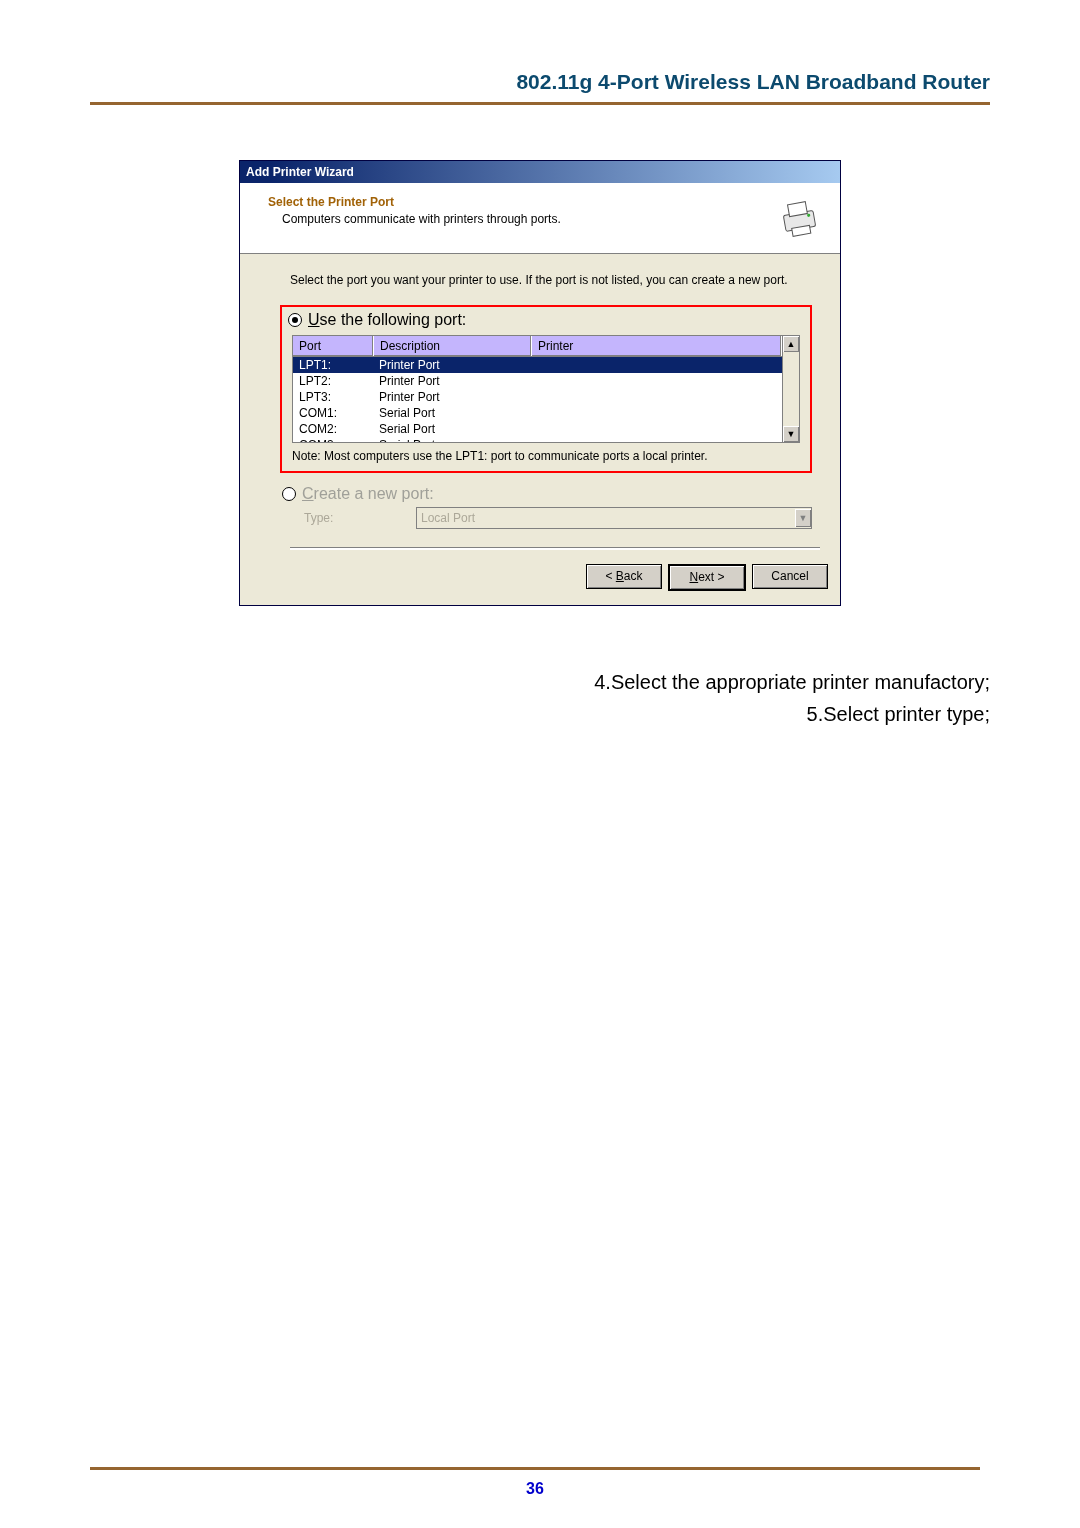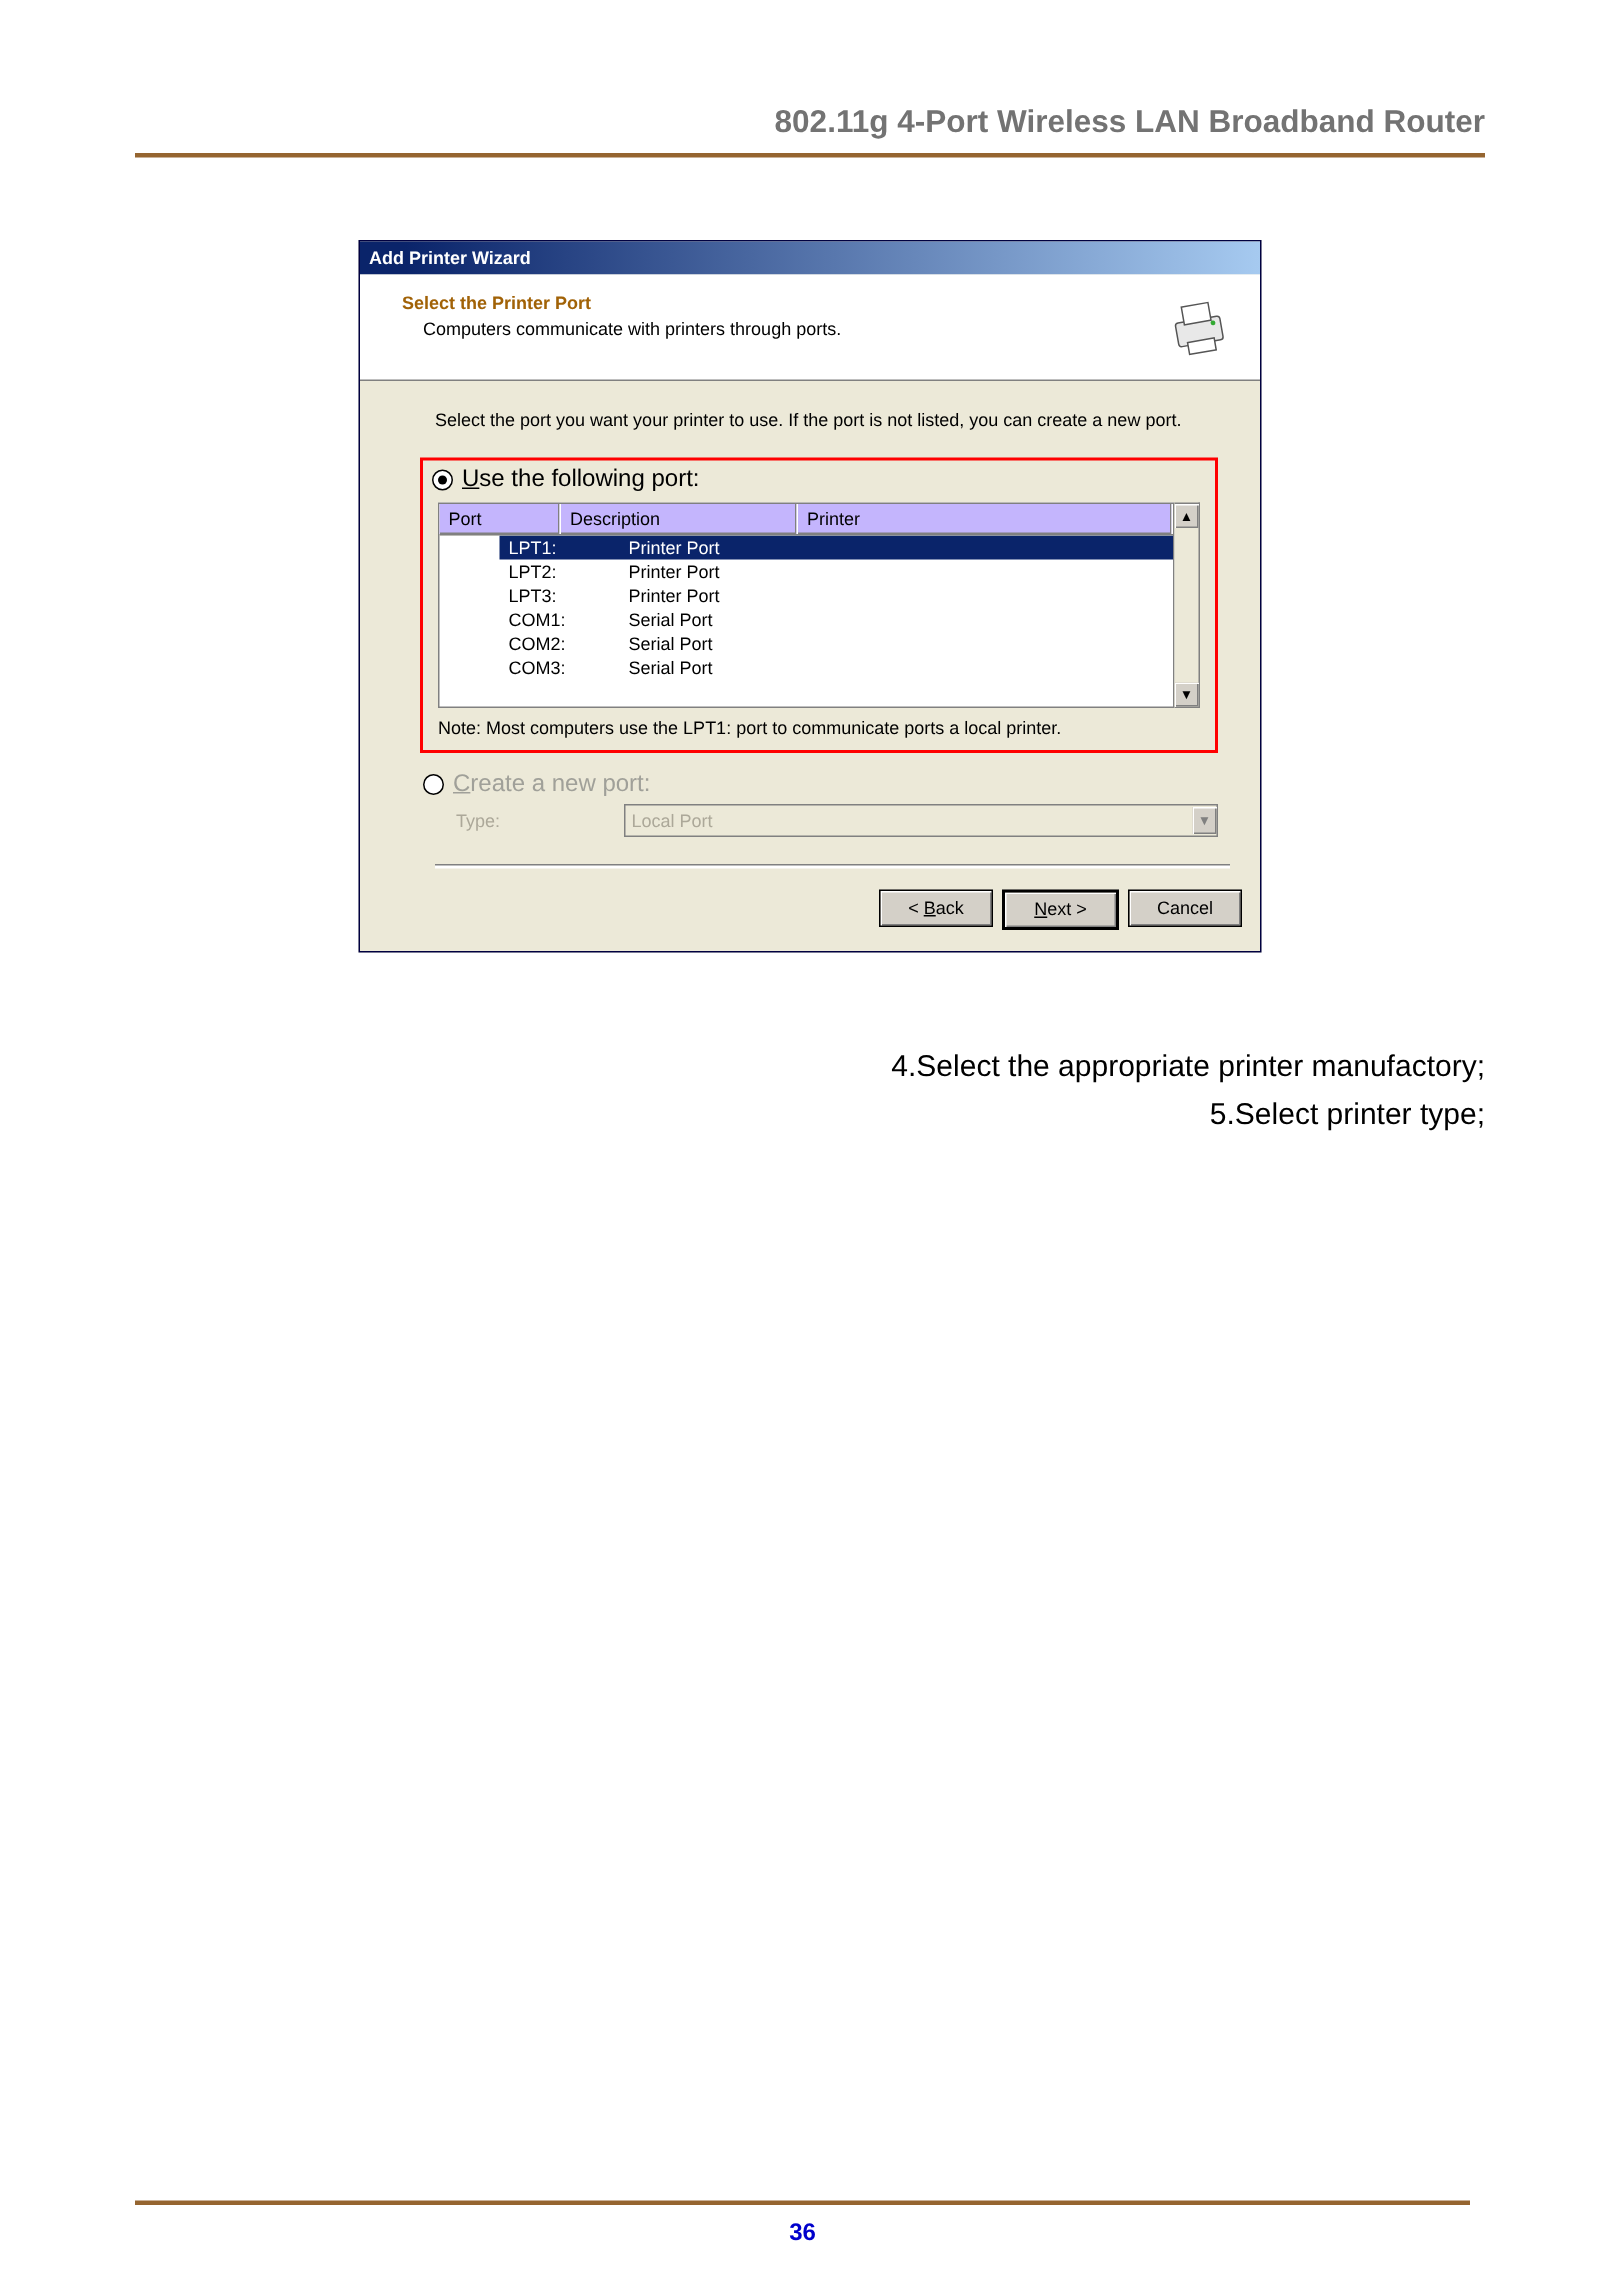--- a/index.html
+++ b/index.html
@@ -1,37 +1,37 @@
 <!DOCTYPE html>
 <html><head>
 <meta charset="utf-8">
 <style>
 html,body{margin:0;padding:0;background:#fff;width:1080px;height:1528px;font-family:Arial,Helvetica,sans-serif;}
 .page{padding:70px 90px 0 90px;position:relative;height:100%;box-sizing:border-box;}
-.header{font:bold 21px Arial;color:#737373;text-align:right;border-bottom:3px solid #956530;padding-bottom:8px;margin-bottom:55px;}
+.header{font:bold 21px Arial;color:#0c4a6e;text-align:right;border-bottom:3px solid #956530;padding-bottom:8px;margin-bottom:55px;}
 .dialog{width:600px;margin:0 auto;border:1px solid #000040;background:#ece9d8;}
 .titlebar{background:linear-gradient(to right,#0a246a 0%,#0a246a 5%,#a6caf0 100%);color:#fff;font:bold 12px "Tahoma",Arial;padding:4px 6px;}
 .hdrsec{background:#fff;padding:12px 20px 14px 28px;border-bottom:1px solid #808080;display:flex;justify-content:space-between;align-items:flex-start;}
 .hdrtxt .t{font:bold 12px Arial;color:#a16207;}
 .hdrtxt .s{font:12px Arial;color:#000;margin:3px 0 0 14px;}
 .prnico{width:42px;height:42px;flex:0 0 42px;position:relative;margin-top:2px;}
 .prnico svg{width:100%;height:100%;}
 .body{padding:18px 20px 4px 50px;font:12px Arial;color:#000;}
 .instr{margin-bottom:18px;line-height:1.4;}
 .radiorow{display:flex;align-items:center;font-size:16px;margin-left:-4px;}
 .radio{width:12px;height:12px;border:1px solid #000;border-radius:50%;background:#fff;display:inline-flex;align-items:center;justify-content:center;margin-right:6px;}
 .radio.sel::after{content:"";width:6px;height:6px;background:#000;border-radius:50%;}
 .ul{text-decoration:underline;}
 .hlbox{border:2px solid #ff0000;padding:4px 10px 8px 10px;margin:-2px 8px 4px -10px;}
 .listwrap{display:flex;margin-top:6px;}
 .list{border:1px solid #808080;background:#fff;flex:1;}
 .lhdr{display:flex;background:#ece9d8;border-bottom:1px solid #808080;}
 .lhdr div{font:12px Arial;padding:3px 6px;border-right:1px solid #fff;box-shadow:inset -1px -1px 0 #808080;background:#c4b5fd;}
 .lh1{width:68px;}.lh2{width:145px;}.lh3{flex:1;}
-.lrows{height:114px;overflow:hidden;padding-left:40px;}
+.lrows{height:85px;overflow:hidden;}
 .lr{display:flex;font:12px Arial;}
 .lr div{padding:1px 6px;white-space:nowrap;}
 .lr.sel{background:#0a246a;color:#fff;}
 .c1{width:68px;}.c2{width:145px;}.c3{flex:1;}
 .sbar{width:16px;background:#ece9d8;border:1px solid #808080;border-left:none;display:flex;flex-direction:column;justify-content:space-between;}
 .sbtn{height:16px;background:#d4d0c8;display:flex;align-items:center;justify-content:center;font-size:9px;box-shadow:inset 1px 1px 0 #fff,inset -1px -1px 0 #808080;}
 .note{font:12px Arial;margin-top:6px;}
 .newport{margin:12px 0 6px -4px;}
 .newport .lbl{color:#a0a099;}
 .typerow{display:flex;align-items:center;margin:4px 0 0 18px;}

